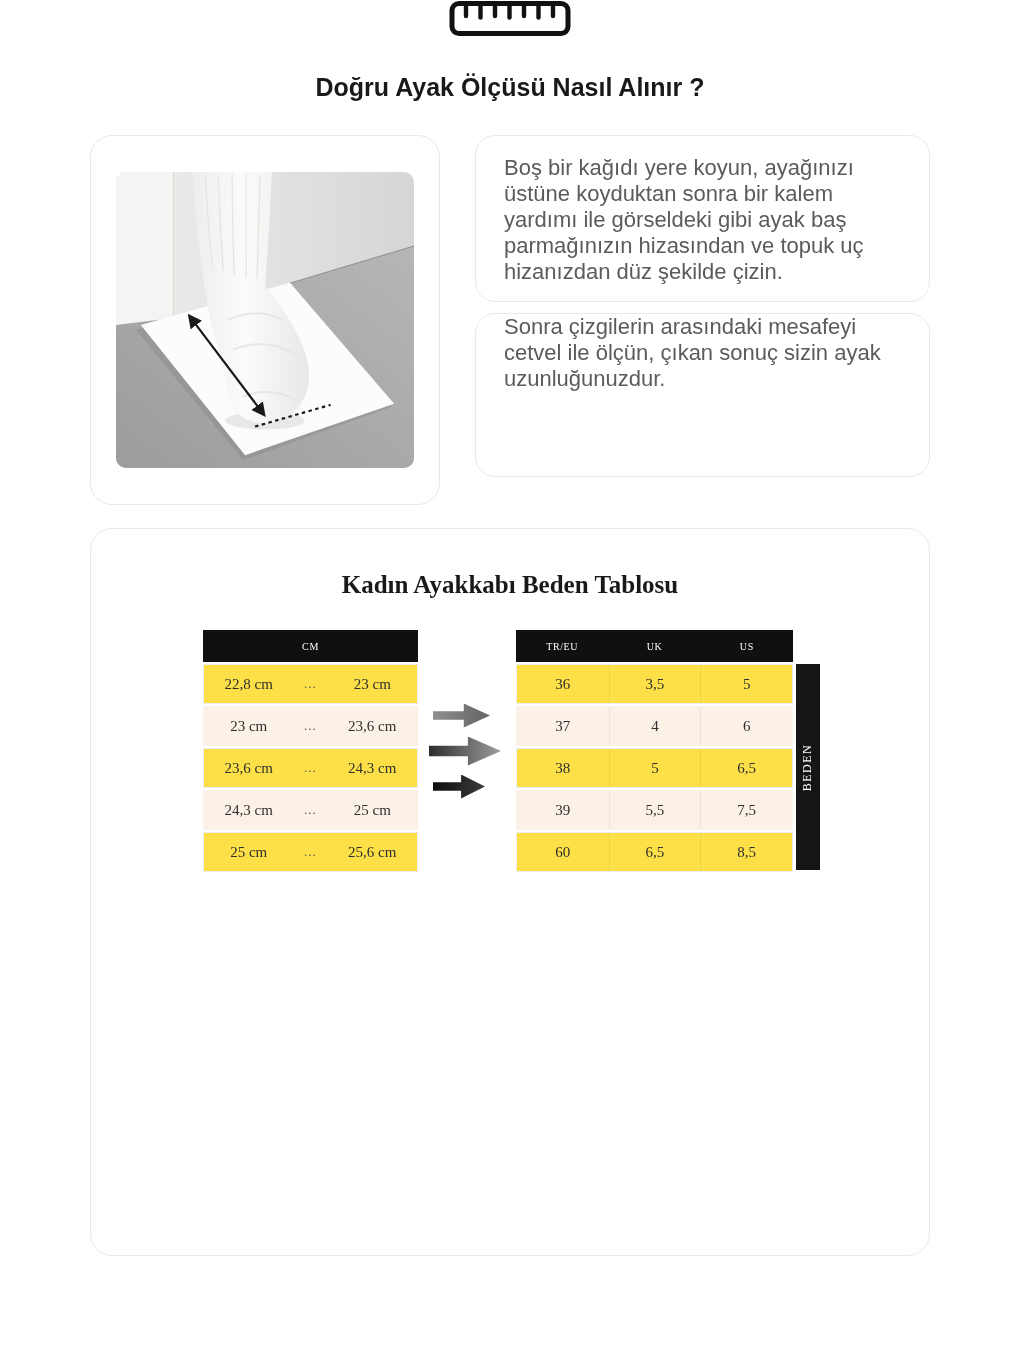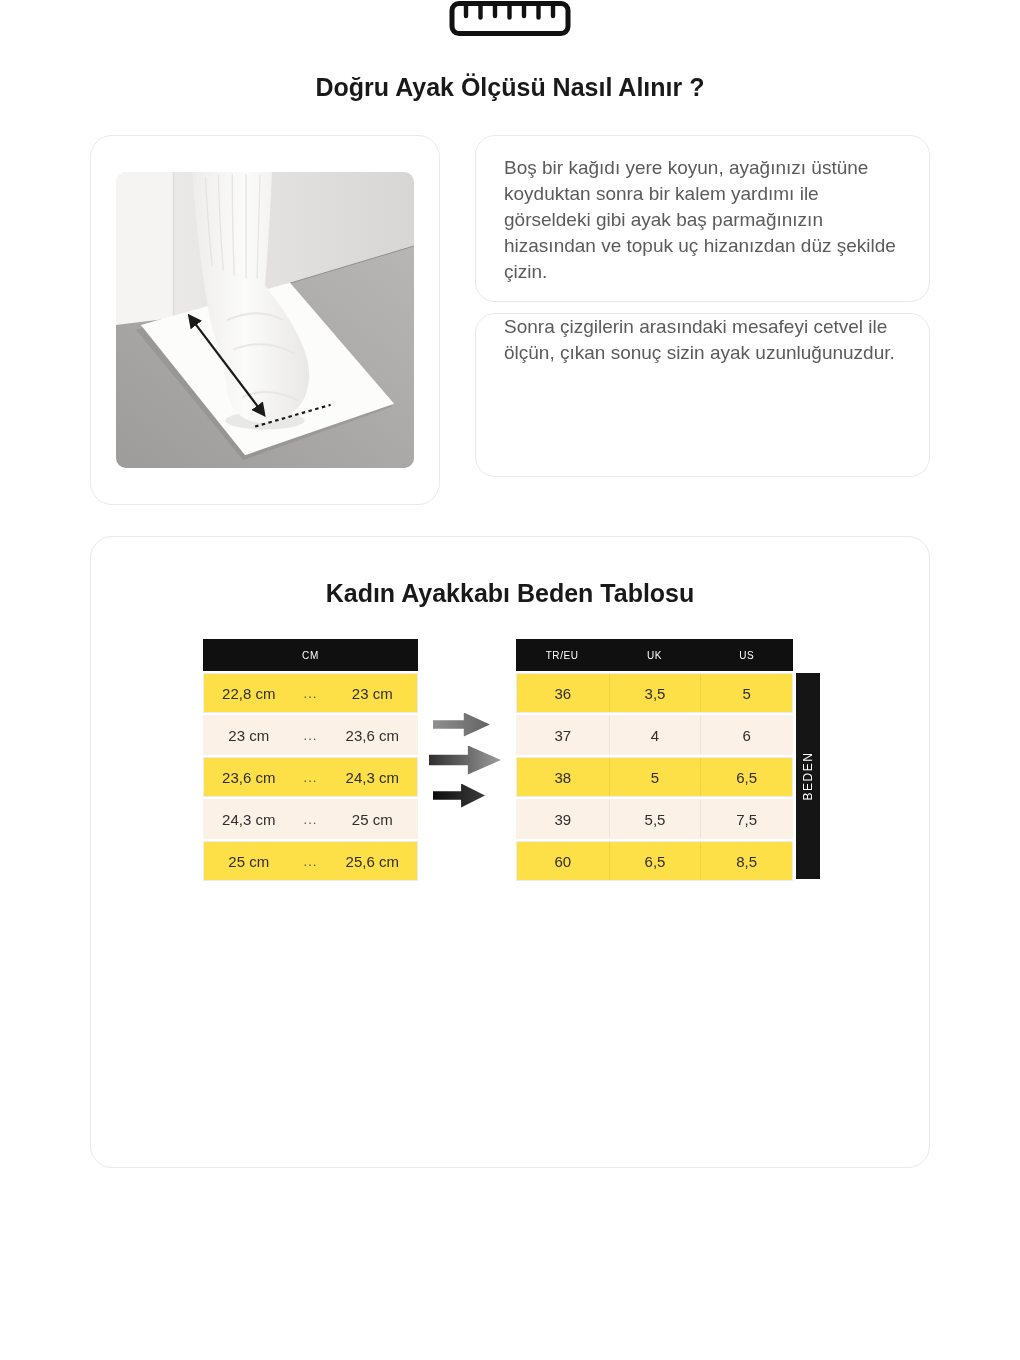--- a/index.html
+++ b/index.html
@@ -37,25 +37,25 @@
   .photo {
     width: 298px; height: 296px;
     border-radius: 10px; overflow: hidden;
   }
   .photo svg { display: block; width: 100%; height: 100%; }
   .steps-col { flex: 1; display: flex; flex-direction: column; gap: 11px; }
   .step-card { border-radius: 20px; }
   .step-1 { height: 167px; padding: 19px 28px 0 28px; }
   .step-2 { height: 164px; padding: 0 28px; display: flex; align-items: flex-start; }
   .step-text {
-    font-size: 19px; line-height: 26px; color: #5b5b5b;
-  }
-
-  
-  .table-card { margin-top: 31px; height: 632px; padding-top: 42px; }
+    font-size: 22px; line-height: 26px; color: #5b5b5b;
+  }
+
+  
+  .table-card { margin-top: 23px; height: 728px; padding-top: 42px; font-family: Liberation Serif, serif; }
   .section-title {
     text-align: center;
     font-size: 25px; font-weight: bold; color: #191919;
   }
   .tables-row { margin-top: 31px; display: flex; padding-left: 112px; }
 
   .t-header {
     height: 32px; background: #101010; color: #ffffff;
     display: flex; align-items: center; justify-content: center;
     font-size: 10px; letter-spacing: .6px;

